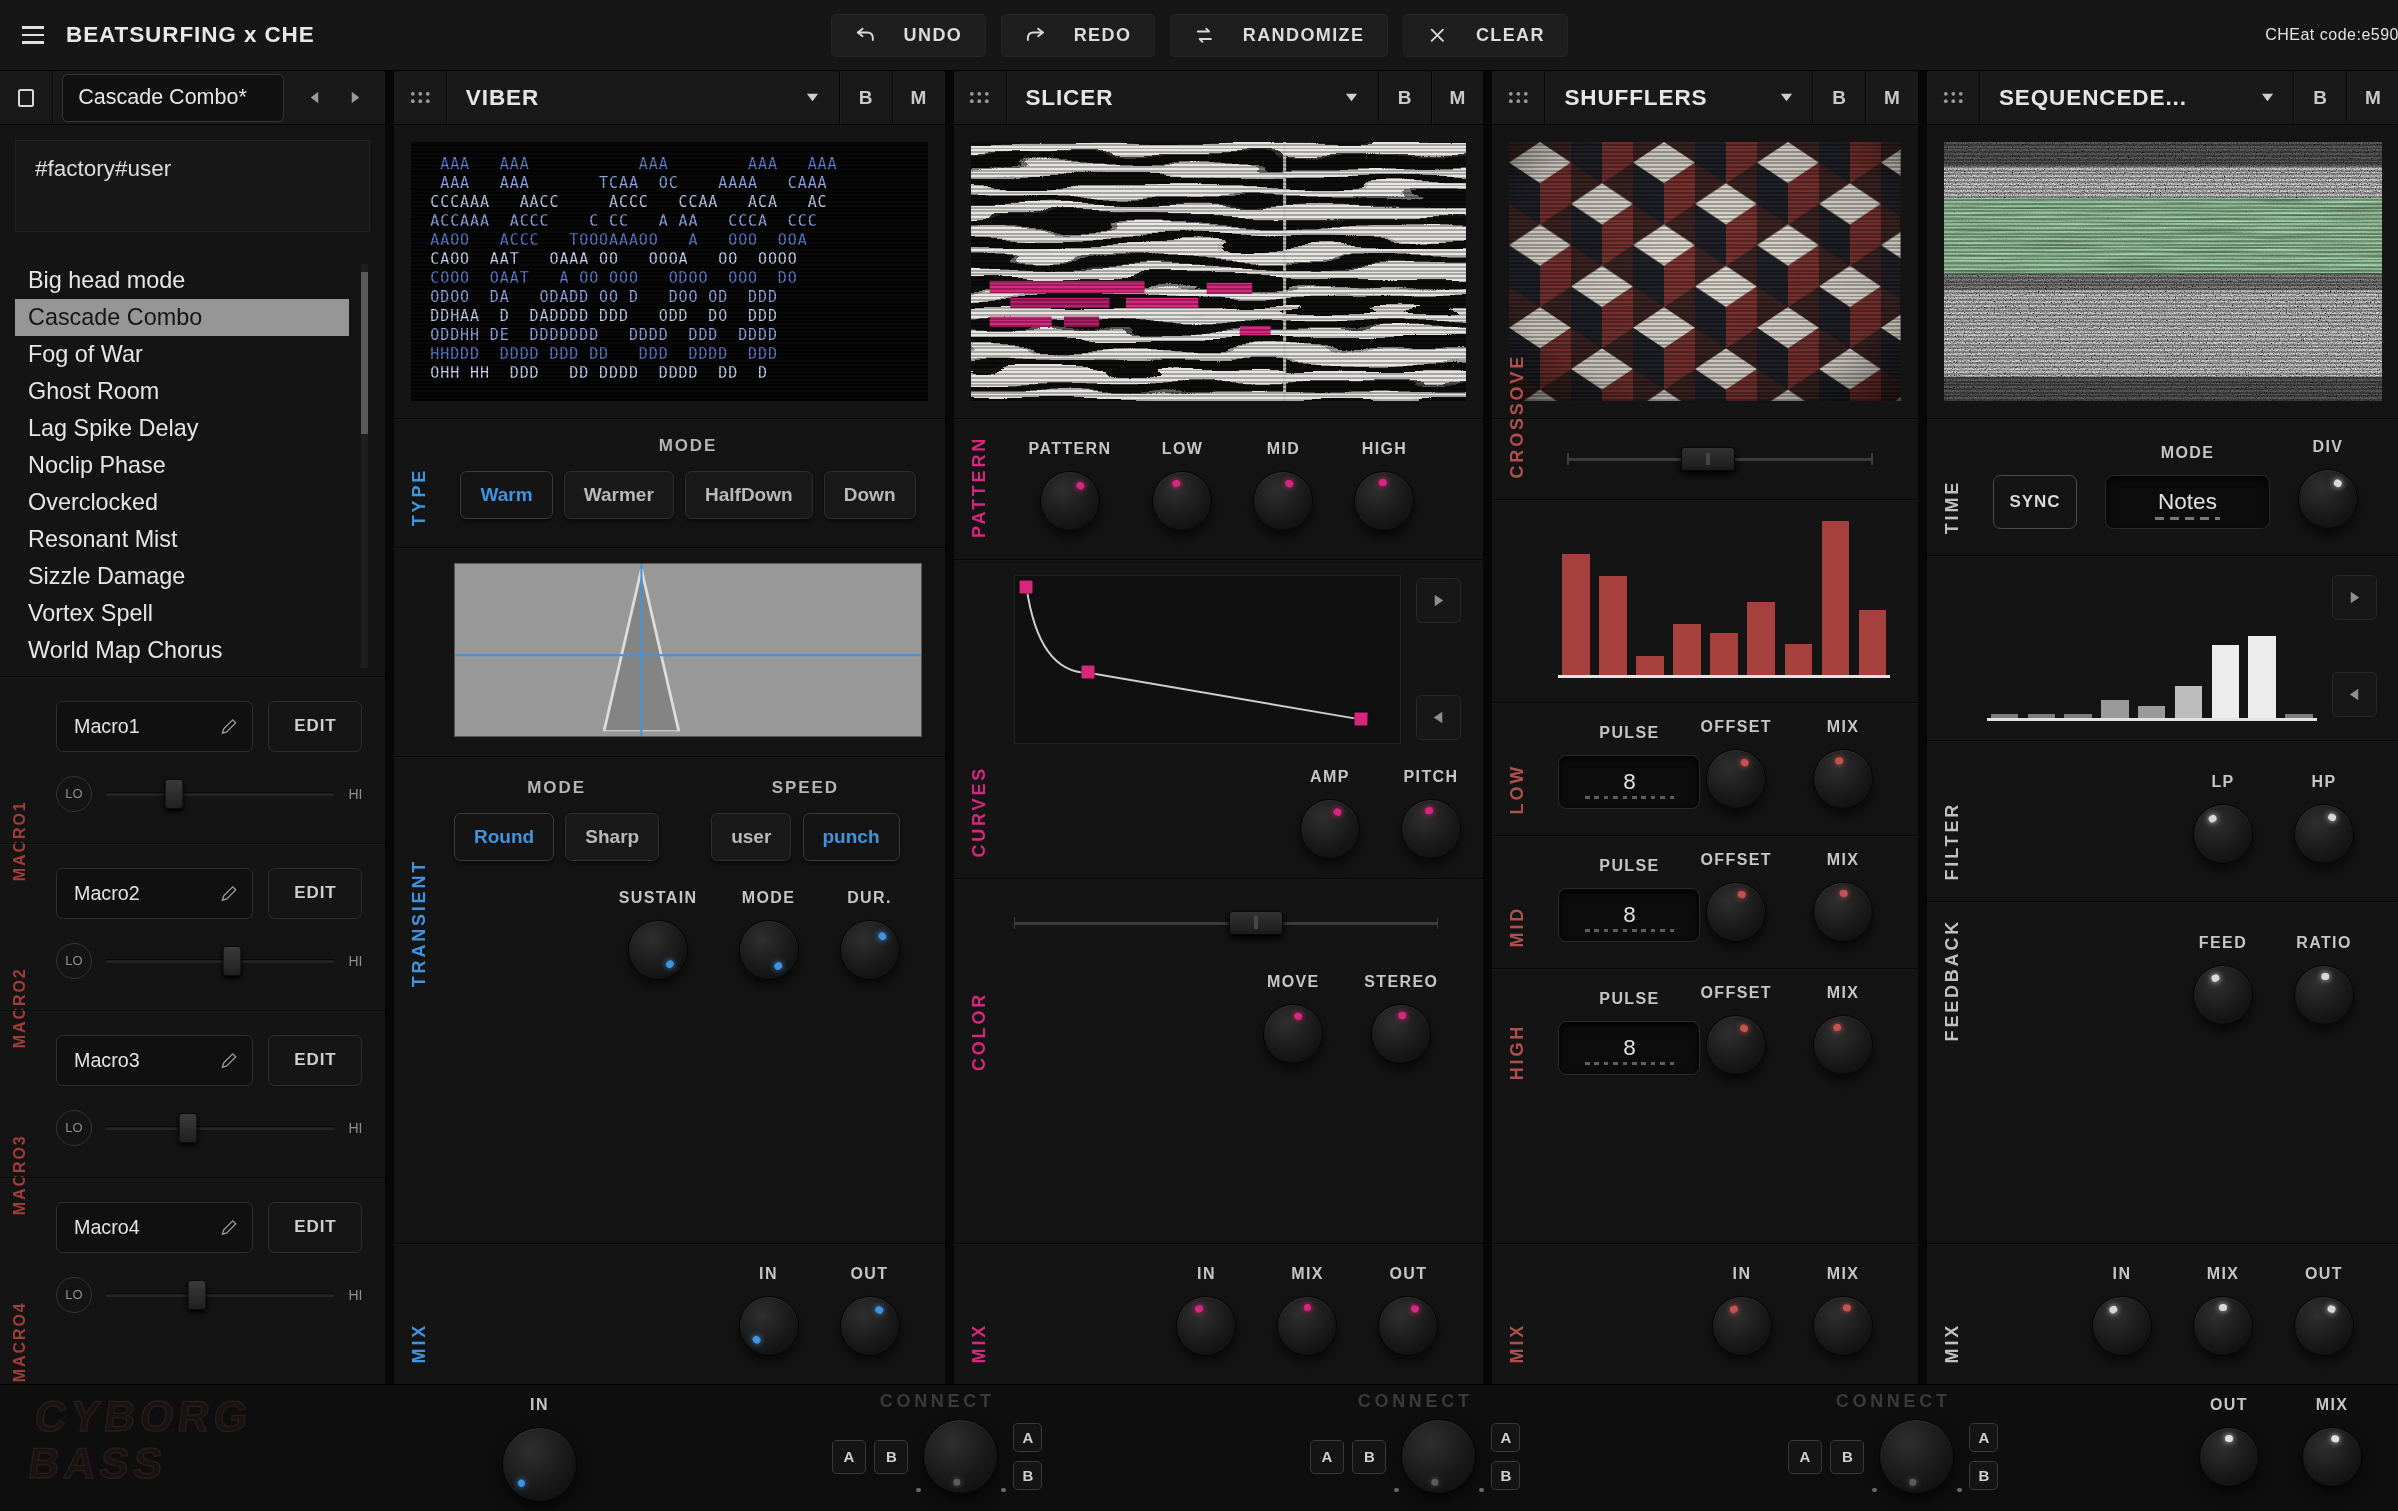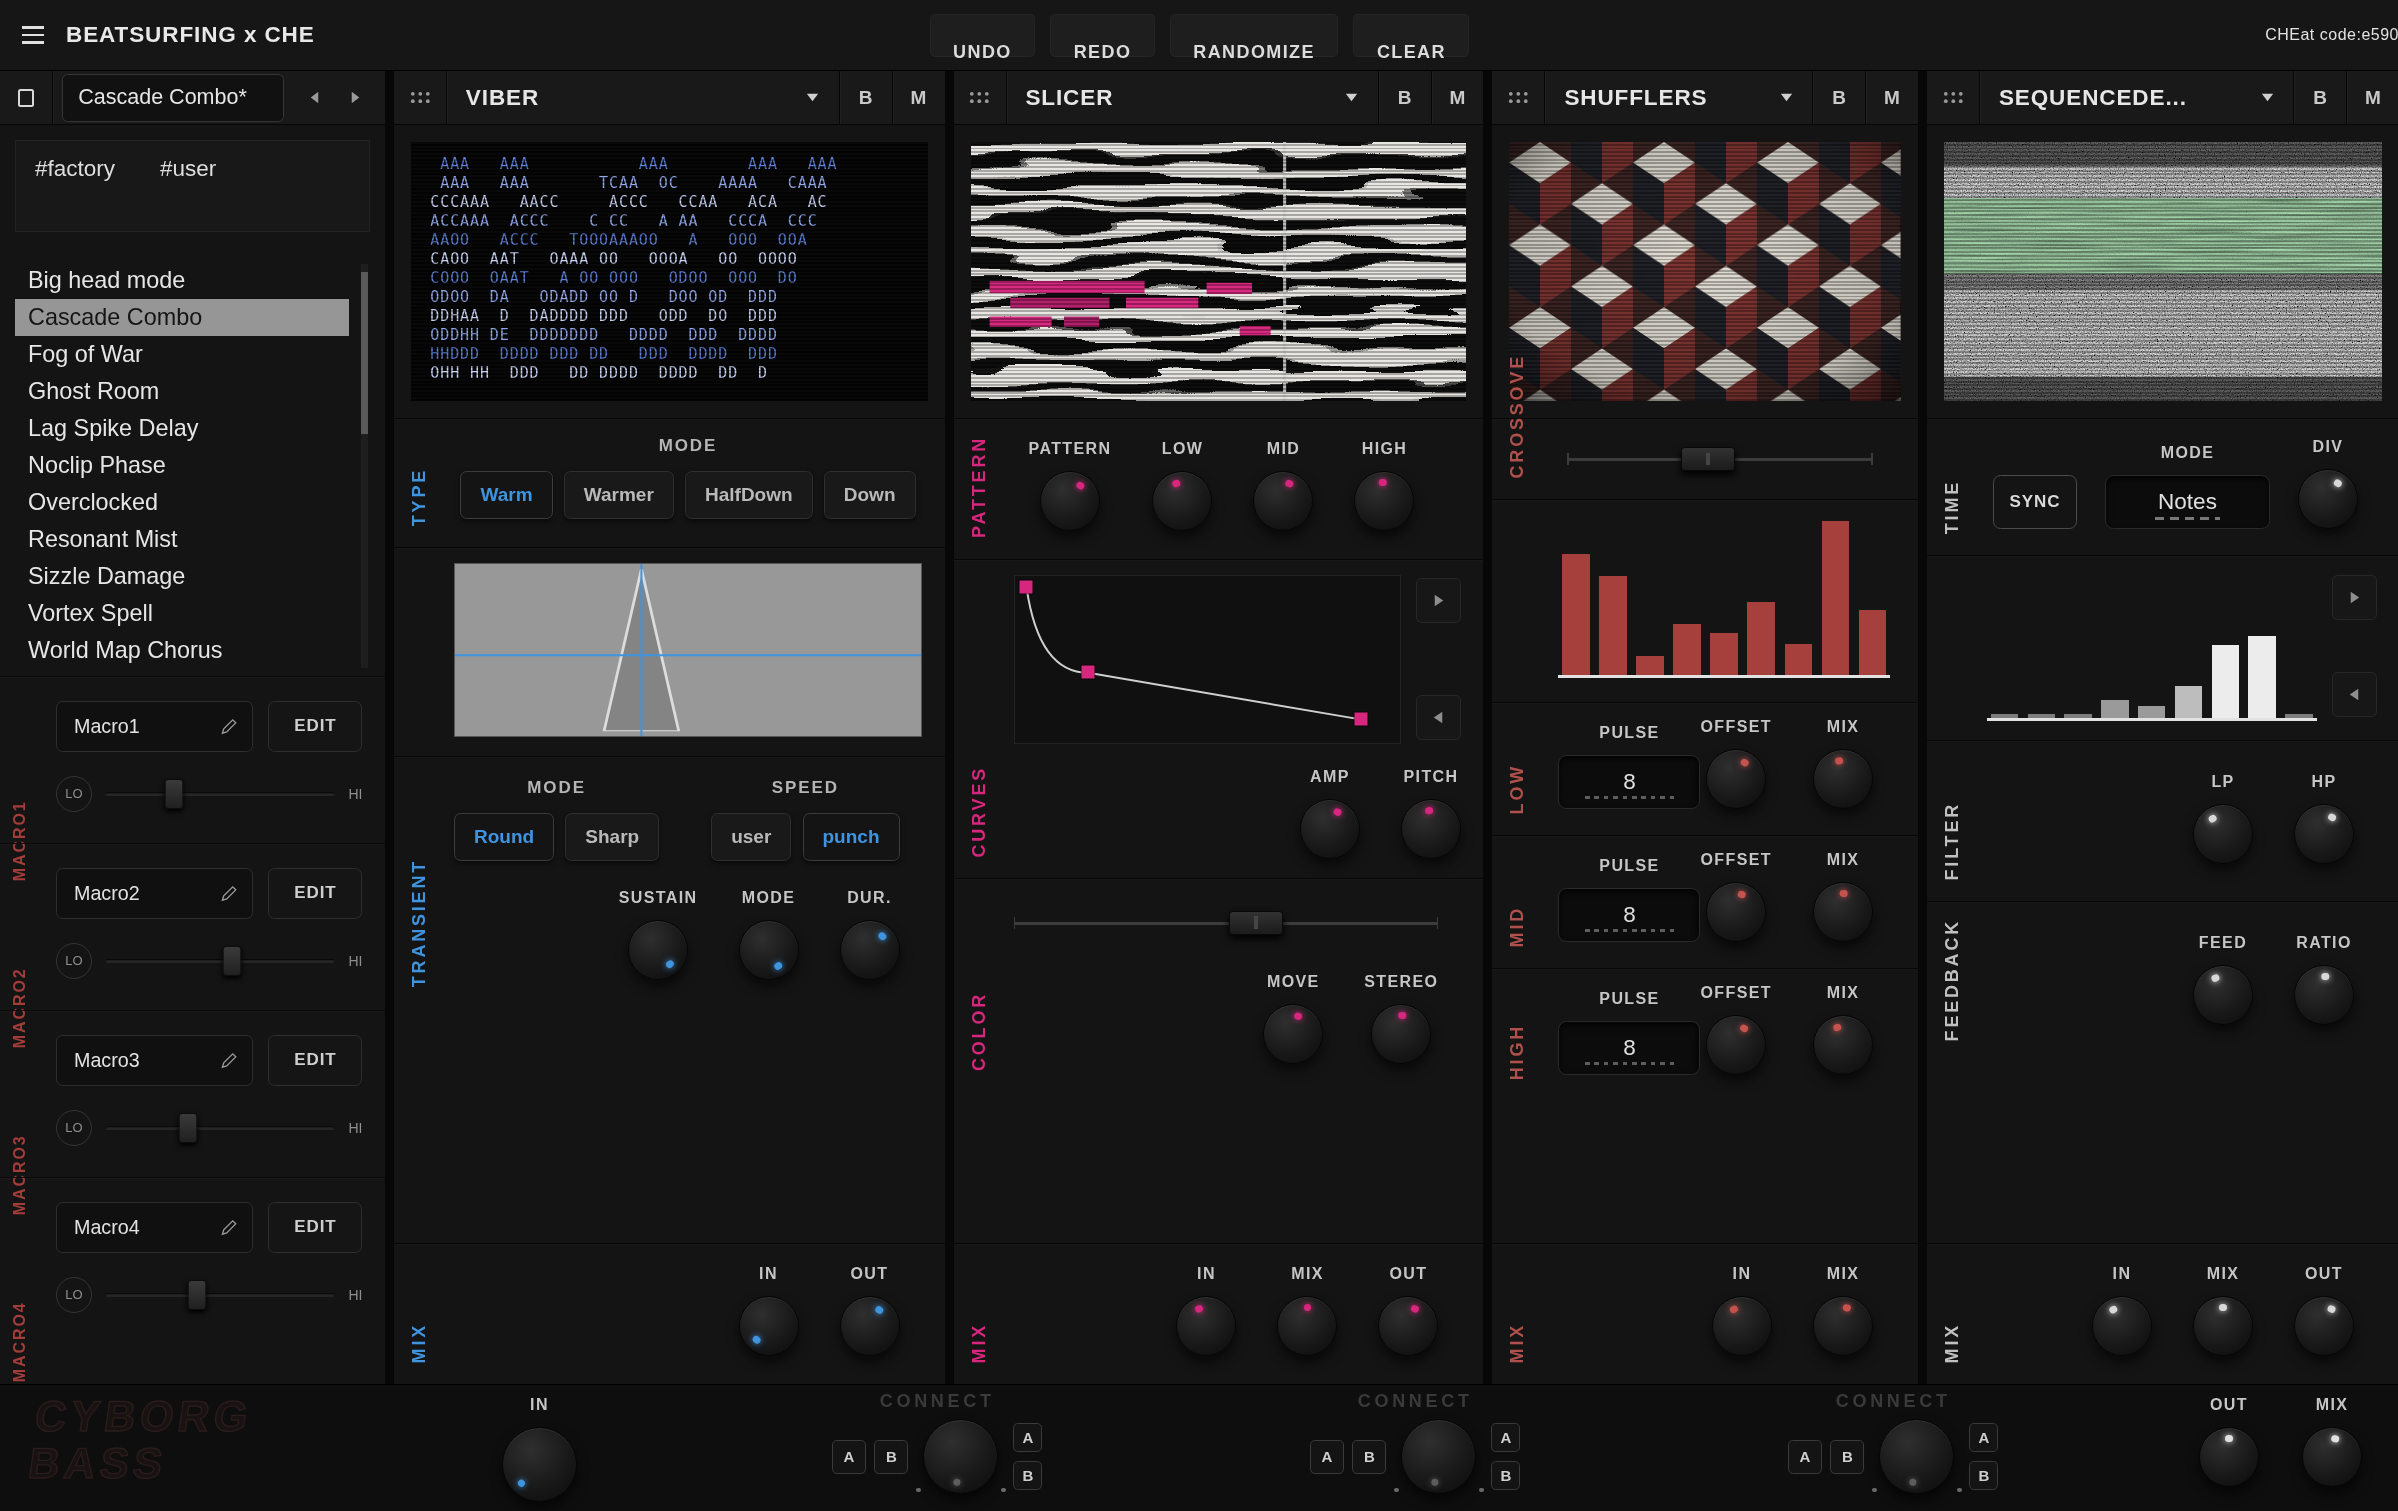--- a/index.html
+++ b/index.html
@@ -9,21 +9,21 @@
 
   
   .topbar { position:relative; height:71px; background:#161616; border-bottom:1.9px solid #000;
             display:flex; align-items:center; }
   .hamburger { width:66px; height:71px; display:flex; flex-direction:column; justify-content:center; align-items:center; gap:4.7px; cursor:pointer; }
   .hamburger i { display:block; width:22.5px; height:2.8px; background:#e0e0e0; }
   .tb-title { font-size:22.5px; font-weight:700; letter-spacing:0.9px; color:#e8e8e8; }
   .tb-center { position:absolute; left:50%; transform:translateX(-50%); display:flex; gap:15px; }
   .tb-btn { display:flex; align-items:center; gap:27px; height:43px; padding:0 22.5px; background:#1e1e1e;
             border:0.9px solid #262626; border-radius:4.7px; color:#dcdcdc; font-size:18px; font-weight:700;
-            letter-spacing:1.4px; font-family:inherit; cursor:pointer;flex-direction:column; }
+            letter-spacing:1.4px; font-family:inherit; cursor:pointer; }
   .tb-btn svg { width:22.5px; height:22.5px; }
   .cheat { margin-left:auto; font-size:16px; color:#e2e2e2; letter-spacing:0.5px; }
 
   
   .main { display:flex; height:1313px; }
   .sidebar { width:482px; background:#141414; display:flex; flex-direction:column; }
   .module { flex:1; background:#141414; border-left:9.4px solid #070707; display:flex; flex-direction:column; }
   .viber     { --accent:#3f94e0; }
   .slicer    { --accent:#d6267d; }
   .shufflers { --accent:#b0504c; }
@@ -115,21 +115,21 @@
   .mode-cell { flex:1; display:flex; flex-direction:column; align-items:center; gap:13px; }
   .notes-box { width:165px; }
   .notes-box::after { left:30%; width:40%; background:repeating-linear-gradient(90deg,#787878 0 9.4px,transparent 9.4px 15px); }
 
   
   .side-header { height:54px; flex:0 0 54px; display:flex; align-items:center; background:#191919; border-bottom:1.9px solid #060606; padding:0 9.4px 0 0; }
   .side-header .icon-pad { width:52px; display:flex; justify-content:center; }
   .preset-name-box { flex:1; height:48px; display:flex; align-items:center; padding:0 15px; margin:0 9.4px;
         border:0.9px solid #363636; border-radius:5.6px; background:#111; font-size:21.5px; color:#e6e6e6; cursor:pointer; }
   .arrow-btn { width:41px; height:41px; background:none; border:none; display:flex; align-items:center; justify-content:center; cursor:pointer; }
-  .tags-box { margin:15px; height:92px; background:#181818; border:0.9px solid #222; padding:15px 19px; display:flex; gap:45px; align-items:flex-start; }
+  .tags-box { margin:15px; height:92px; background:#181818; border:0.9px solid #222; padding:15px 19px; display:flex; align-items:flex-start; }
   .tag { font-size:22.5px; color:#dedede; cursor:pointer; }
   .preset-list { position:relative; margin:15px 15px 5.6px; height:408px; overflow:hidden; }
   .preset-item { height:37px; line-height:37px; padding-left:13px; margin-right:20.6px; font-size:23.4px; color:#e6e6e6; cursor:pointer; white-space:nowrap; }
   .preset-item.selected { background:#969696; color:#151515; }
   .scrollbar { position:absolute; right:1.9px; top:1.9px; bottom:1.9px; width:7.5px; background:#1e1e1e; }
   .scrollbar .thumb { position:absolute; top:2%; left:0; right:0; height:40%; background:#5a5a5a; cursor:grab; }
   .macro-row { position:relative; border-top:0.9px solid #0a0a0a; box-shadow:inset 0 0.9px 0 rgba(255,255,255,0.02);
         padding:24px 22.5px 24px 56px; height:167px; }
   .vtag { position:absolute; left:11.2px; top:50%; transform:translateY(50%) rotate(180deg); writing-mode:vertical-rl;
         font-size:16px; font-weight:700; letter-spacing:1.9px; color:#a33d39; }

